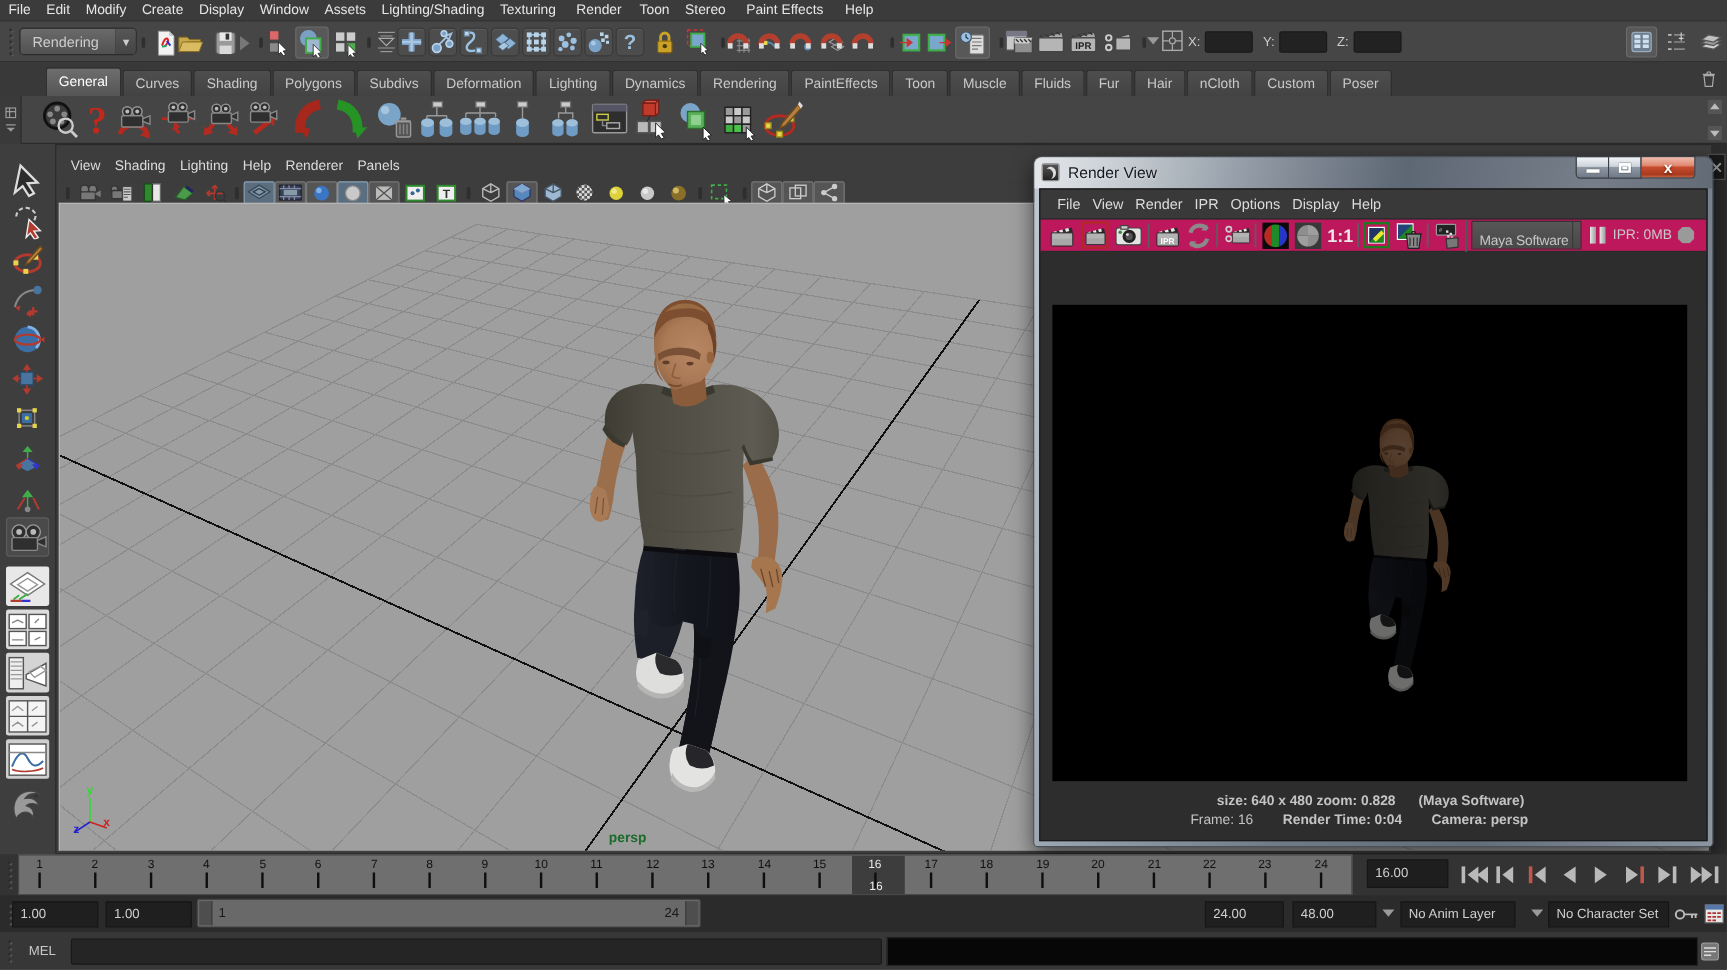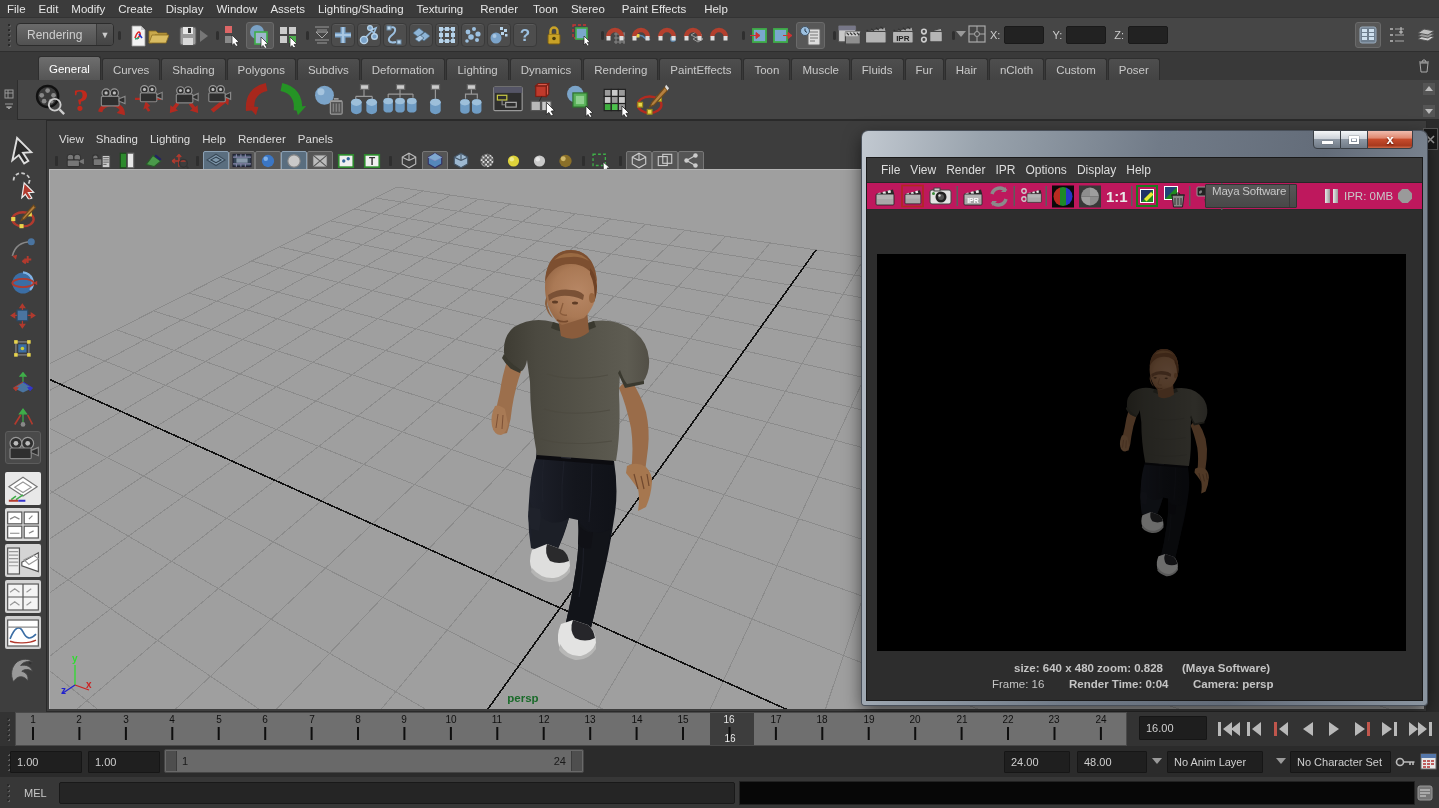--- a/index.html
+++ b/index.html
@@ -1024,20 +1024,26 @@
       </div>
   </div>
   <div class="rstrip"></div>
   <div style="position:absolute;right:1px;top:8px;width:15px;height:22px;background:#191919;border:1px solid #555;display:flex;align-items:center;justify-content:center">
       <svg width="9" height="9" viewBox="0 0 9 9">
         <path d="M1 1l7 7M8 1L1 8" stroke="#999" stroke-width="1.6"></path>
       </svg>
     </div>
   <div id="renderview" style="position:absolute;left:862px;top:11px;width:565px;height:574px;border-radius:6px 6px 3px 3px;background:linear-gradient(100deg,#c2c9d1 0%,#99a3ad 18%,#717b88 45%,#636c79 70%,#8b95a0 100%);box-shadow:0 0 0 1px #49505a,0 6px 18px rgba(0,0,0,.6);">
 
+    <div style="position:absolute;left:0;top:0;right:0;height:26px;border-radius:6px 6px 0 0;background:linear-gradient(100deg,rgba(255,255,255,.55),rgba(255,255,255,.08) 30%,rgba(40,48,60,.25) 55%,rgba(255,255,255,.12) 82%,rgba(30,36,44,.25));overflow:hidden">
+      <div style="position:absolute;left:6px;top:5px;width:15px;height:15px;background:linear-gradient(#555,#222);border:1px solid #888;border-radius:2px"><svg width="13" height="13" viewBox="0 0 13 13">
+            <path d="M6 2c3 0 5 2 5 5s-2 5-4 5c2-2 2-4 1-6C7 4 5 3 3 4c1-1 2-2 3-2z" fill="#ddd"></path>
+          </svg></div>
+      <span style="position:absolute;left:28px;top:5px;font-size:13px;color:#14181c;text-shadow:0 1px 2px rgba(255,255,255,.6)">Render View</span>
+    </div>
 
     <div style="position:absolute;left:451px;top:-1px;width:100px;height:19px;display:flex">
       <div style="width:28px;height:19px;background:linear-gradient(#f4f6f8 0%,#cdd3da 45%,#8e98a4 50%,#707a86 100%);border:1px solid #3a3f45;border-radius:0 0 0 4px;display:flex;align-items:flex-end;justify-content:center;padding-bottom:4px">
           <div style="width:11px;height:3px;background:#fff;box-shadow:0 0 1px #333"></div>
         </div>
       <div style="width:27px;height:19px;background:linear-gradient(#f4f6f8 0%,#cdd3da 45%,#8e98a4 50%,#707a86 100%);border:1px solid #3a3f45;border-left:none;display:flex;align-items:center;justify-content:center">
           <div style="width:10px;height:8px;border:2px solid #fff;box-shadow:0 0 1px #333">
             <div style="width:4px;height:2px;background:#fff;margin:1px auto 0"></div>
           </div>
         </div>
@@ -1145,21 +1151,21 @@
               <g fill="#ddd">
                 <rect x="8" y="5" width="2" height="2"></rect>
                 <rect x="11" y="7" width="2" height="2"></rect>
                 <rect x="9" y="9" width="2" height="2"></rect>
                 <rect x="12" y="10" width="2" height="2"></rect>
               </g>
               <path d="M8 12l10-1v8l-9 1z" fill="#777" stroke="#333"></path>
             </g>
           <rect x="354" y="0" width="1.5" height="27" fill="#555"></rect>
         </svg>
-        <div style="position:absolute;left:338px;top:1px;width:92px;height:24px;background:linear-gradient(#575757,#484848);border:1px solid #333;border-radius:1px;color:#c6c6c6;font-size:11.5px;display:flex;align-items:flex-start">
+        <div style="position:absolute;left:359px;top:1px;width:92px;height:24px;background:linear-gradient(#575757,#484848);border:1px solid #333;border-radius:1px;color:#c6c6c6;font-size:11.5px;display:flex;align-items:flex-end">
             <span style="padding-left:6px;letter-spacing:-0.2px">Maya Software</span>
             <div style="position:absolute;right:0;top:0;bottom:0;width:7px;border-left:1px solid #3a3a3a"></div>
           </div>
         <div style="position:absolute;left:458px;top:6px;display:flex;gap:3px">
             <div style="width:5px;height:14px;background:linear-gradient(90deg,#e8e8e8,#9a9a9a)"></div>
             <div style="width:5px;height:14px;background:linear-gradient(90deg,#e8e8e8,#9a9a9a)"></div>
           </div>
         <span style="position:absolute;left:477px;top:7px;font-size:11.5px;color:#c9c9c9">IPR: 0MB</span>
         <div style="position:absolute;left:531px;top:6px;width:14px;height:14px;background:#9a9a9a;border-radius:4px;clip-path:polygon(30% 0,70% 0,100% 30%,100% 70%,70% 100%,30% 100%,0 70%,0 30%)"></div>
       </div>

